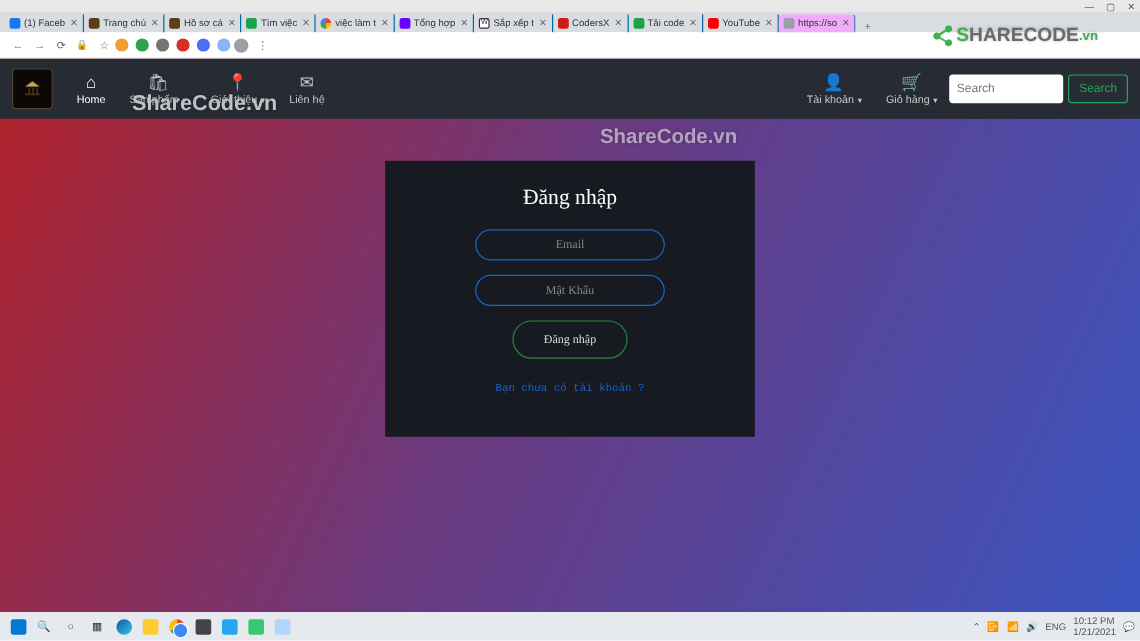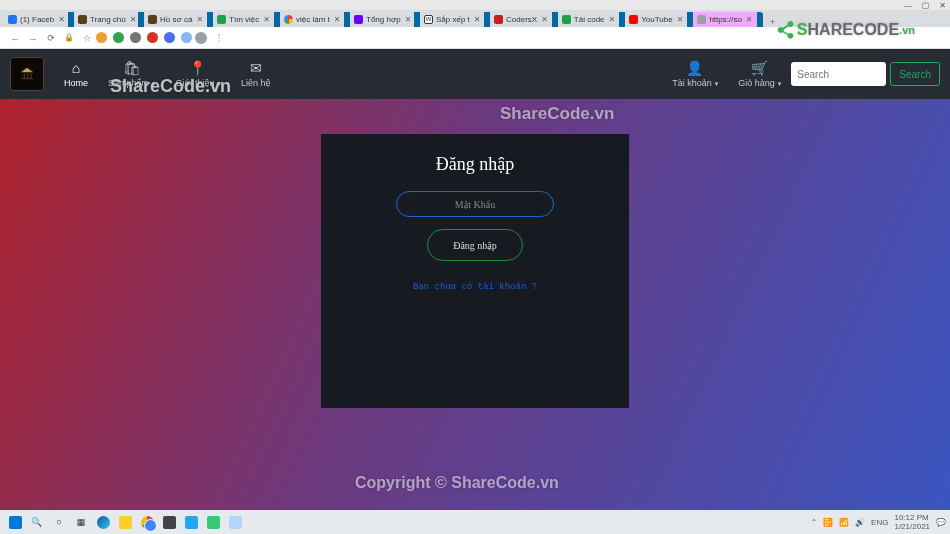--- a/index.html
+++ b/index.html
@@ -1,21 +1,21 @@
 <!DOCTYPE html>
 <html><head>
 <meta charset="utf-8">
 <style>
   *{box-sizing:border-box;margin:0;padding:0;font-family:"Segoe UI",Arial,sans-serif}
   body{width:950px;height:534px;overflow:hidden;background:#fff;position:relative}
   
   .title-bar{height:10px;background:#e8e8e8;display:flex;justify-content:flex-end;align-items:center;padding:0 4px;font-size:8px;color:#555}
   .title-bar span{margin-left:10px;cursor:default}
   .tab-strip{height:17px;background:#d9dce1;display:flex;align-items:flex-end;font-size:8px;padding-left:4px;overflow:hidden}
-  .tab{height:15px;display:flex;align-items:center;padding:0 4px;border-right:6px solid #0369a1;color:#333;max-width:70px;overflow:hidden;white-space:nowrap}
+  .tab{height:15px;display:flex;align-items:center;padding:0 4px;border-right:1px solid #0369a1;color:#333;max-width:70px;overflow:hidden;white-space:nowrap}
   .tab.active{background:#f0abfc;border-radius:3px 3px 0 0}
   .tab .fav{width:9px;height:9px;border-radius:2px;margin-right:3px;flex-shrink:0}
   .tab .x{margin-left:4px;color:#666}
   .new-tab{padding:0 6px;color:#555}
   .addr-bar{height:22px;background:#fff;display:flex;align-items:center;padding:0 6px;font-size:9px;color:#555;border-bottom:1px solid #ddd}
   .nav-ico{width:12px;text-align:center;margin:0 3px;color:#6b6b6b}
   .lock{margin:0 4px;color:#6b6b6b;font-size:8px}
   .url{color:#202124;flex:1}
   .url .host{color:#202124}
   .url .path{color:#777}
@@ -29,21 +29,21 @@
   .nav-item{display:flex;flex-direction:column;align-items:center;margin:0 10px;color:#c8c8c8}
   .nav-item.active{color:#fff}
   .nav-item .ico{font-size:14px;height:15px;line-height:15px}
   .nav-item .lbl{font-size:9px;margin-top:2px}
   .nav-item .caret{font-size:7px;margin-left:3px}
   .spacer{flex:1}
   .search-wrap{display:flex;align-items:center;gap:4px}
   .search-input{width:95px;height:24px;border:none;border-radius:3px;padding:0 6px;font-size:10px}
   .search-btn{height:24px;padding:0 8px;border:1px solid #26a65b;background:transparent;color:#26a65b;border-radius:3px;font-size:10px}
   
-  .card{position:absolute;left:50%;top:85px;transform:translateX(-50%);width:308px;height:274px;background:#171a21;padding:20px 0;text-align:center}
+  .card{position:absolute;left:50%;top:85px;transform:translateX(-50%);width:308px;height:230px;background:#171a21;padding:20px 0;text-align:center}
   .card h2{color:#fff;font-family:Georgia,"Times New Roman",serif;font-weight:normal;font-size:18px;margin-bottom:16px}
   .field{display:block;margin:0 auto 12px;width:158px;height:26px;border:1px solid #1768c9;background:transparent;border-radius:13px;color:#999;text-align:center;font-size:10px;font-family:Georgia,serif}
   .field::placeholder{color:#888}
   .login-btn{width:96px;height:32px;border:1px solid #1f8b3c;background:transparent;color:#ddd;border-radius:16px;font-size:10px;font-family:Georgia,serif;margin-bottom:14px}
   .signup{color:#1b5fd0;font-size:9px;font-family:Liberation Mono, monospace;text-decoration:none}
   
   .wm{position:absolute;color:rgba(255,255,255,0.55);font-size:18px;font-weight:700;pointer-events:none;text-shadow:0 0 3px rgba(0,0,0,.25)}
   .wm.logo-wm{left:auto;right:35px;top:-28px;display:flex;align-items:center;font-size:16px;font-weight:bold}
   .wm.logo-wm .s{color:#3fb24f}
   .wm.logo-wm .rest{color:#6a6a6a}
@@ -194,26 +194,26 @@
       <input class="search-input" placeholder="Search" style="">
       <button class="search-btn">Search</button>
     </div>
   </div>
 
   <div class="wm wm1">ShareCode.vn</div>
   <div class="wm wm2">ShareCode.vn</div>
 
   <div class="card">
     <h2>Đăng nhập</h2>
+    <input class="field" placeholder="Email" style="">
     <input class="field" type="password" placeholder="Mật Khẩu" style="">
     <button class="login-btn">Đăng nhập</button><br>
     <a href="#" class="signup">Bạn chưa có tài khoản ?</a>
   </div>
 
-  <div class="wm wm3">Copyright © ShareCode.vn</div>
 </div>
 
 <div class="taskbar">
   <div class="tb-ico">
       <div style="background:#0078d4"></div>
     </div>
   <div class="tb-ico">🔍</div>
   <div class="tb-ico">○</div>
   <div class="tb-ico">▦</div>
   <div class="tb-ico">

